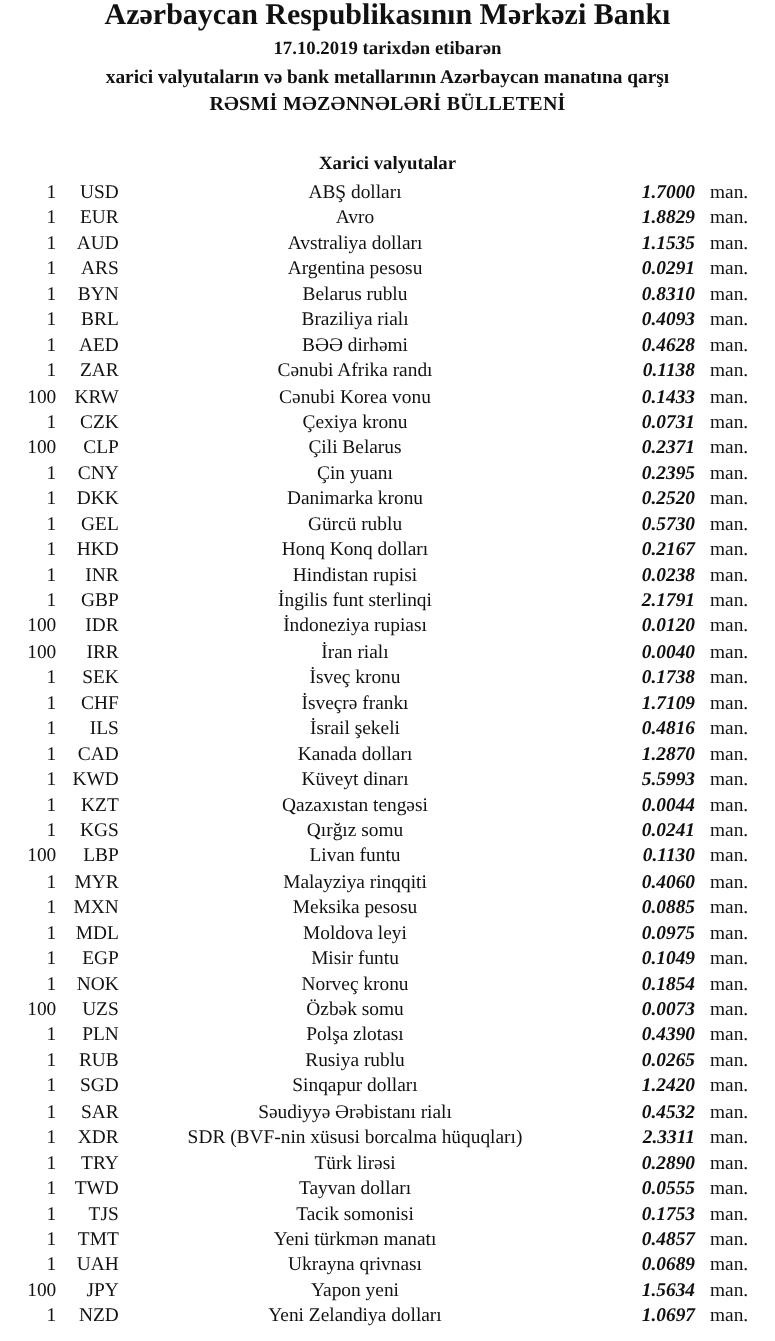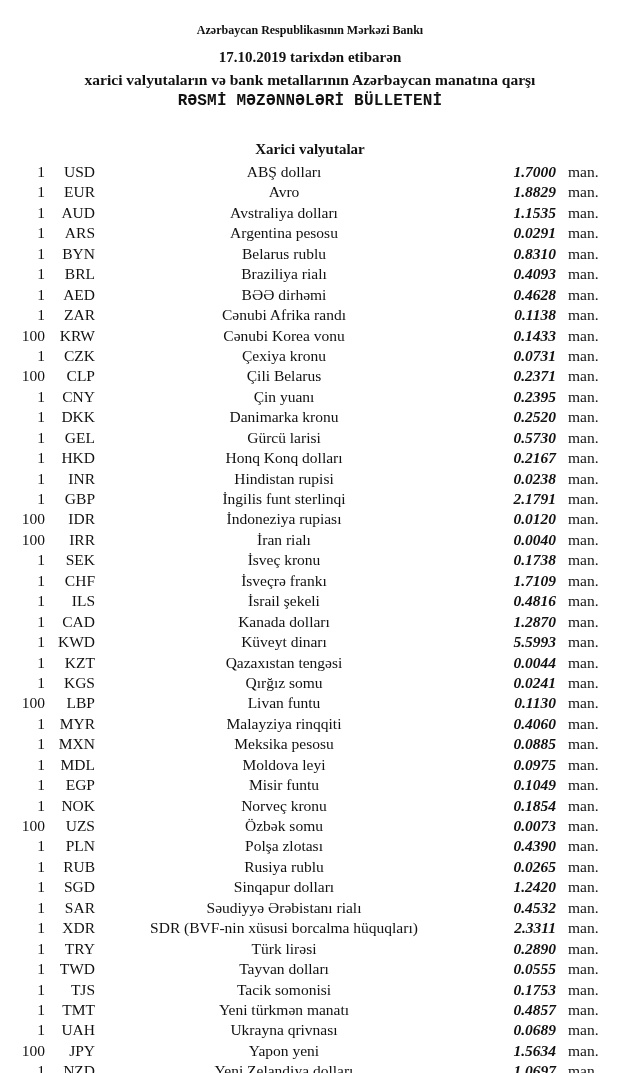--- a/index.html
+++ b/index.html
@@ -13,24 +13,24 @@
     overflow: hidden;
     font-family: "Liberation Serif", "DejaVu Serif", serif;
     color: #111111;
   }
   .page {
     width: 620px;
     height: 1073px;
     box-sizing: border-box;
   }
   .hdr { text-align: center; font-weight: bold; }
-  .title    { margin-top: 18px;  font-size: 12px;   line-height: 24px; }
+  .title    { margin-top: 0;  font-size: 24px;   line-height: 24px; }
   .dateline { margin-top: 5px;  font-size: 15px;   line-height: 20px; }
   .subtitle { margin-top: 2px;  font-size: 15.5px; line-height: 21px; }
-  .bulletin { margin-top: 1px;  font-size: 16px;   line-height: 21px; letter-spacing: 0.2px; font-family: Liberation Mono, monospace; }
+  .bulletin { margin-top: 1px;  font-size: 16px;   line-height: 21px; letter-spacing: 0.2px; }
   .section  { margin-top: 27px; font-size: 15px;   line-height: 20px; }
   .table { margin-top: 3px; }
   .row {
     display: grid;
     grid-template-columns: 45px 50px 1fr 96px 64px;
     align-items: baseline;
     height: 20.45px;
     font-size: 15.5px;
     line-height: 20.45px;
   }
@@ -138,21 +138,21 @@
       <div class="row">
     <span class="qty">1</span>
     <span class="code">DKK</span>
     <span class="name">Danimarka kronu</span>
     <span class="rate">0.2520</span>
     <span class="unit">man.</span>
   </div>
       <div class="row">
     <span class="qty">1</span>
     <span class="code">GEL</span>
-    <span class="name">Gürcü larisi</span>
+    <span class="name">Gürcü rublu</span>
     <span class="rate">0.5730</span>
     <span class="unit">man.</span>
   </div>
       <div class="row">
     <span class="qty">1</span>
     <span class="code">HKD</span>
     <span class="name">Honq Konq dolları</span>
     <span class="rate">0.2167</span>
     <span class="unit">man.</span>
   </div>

